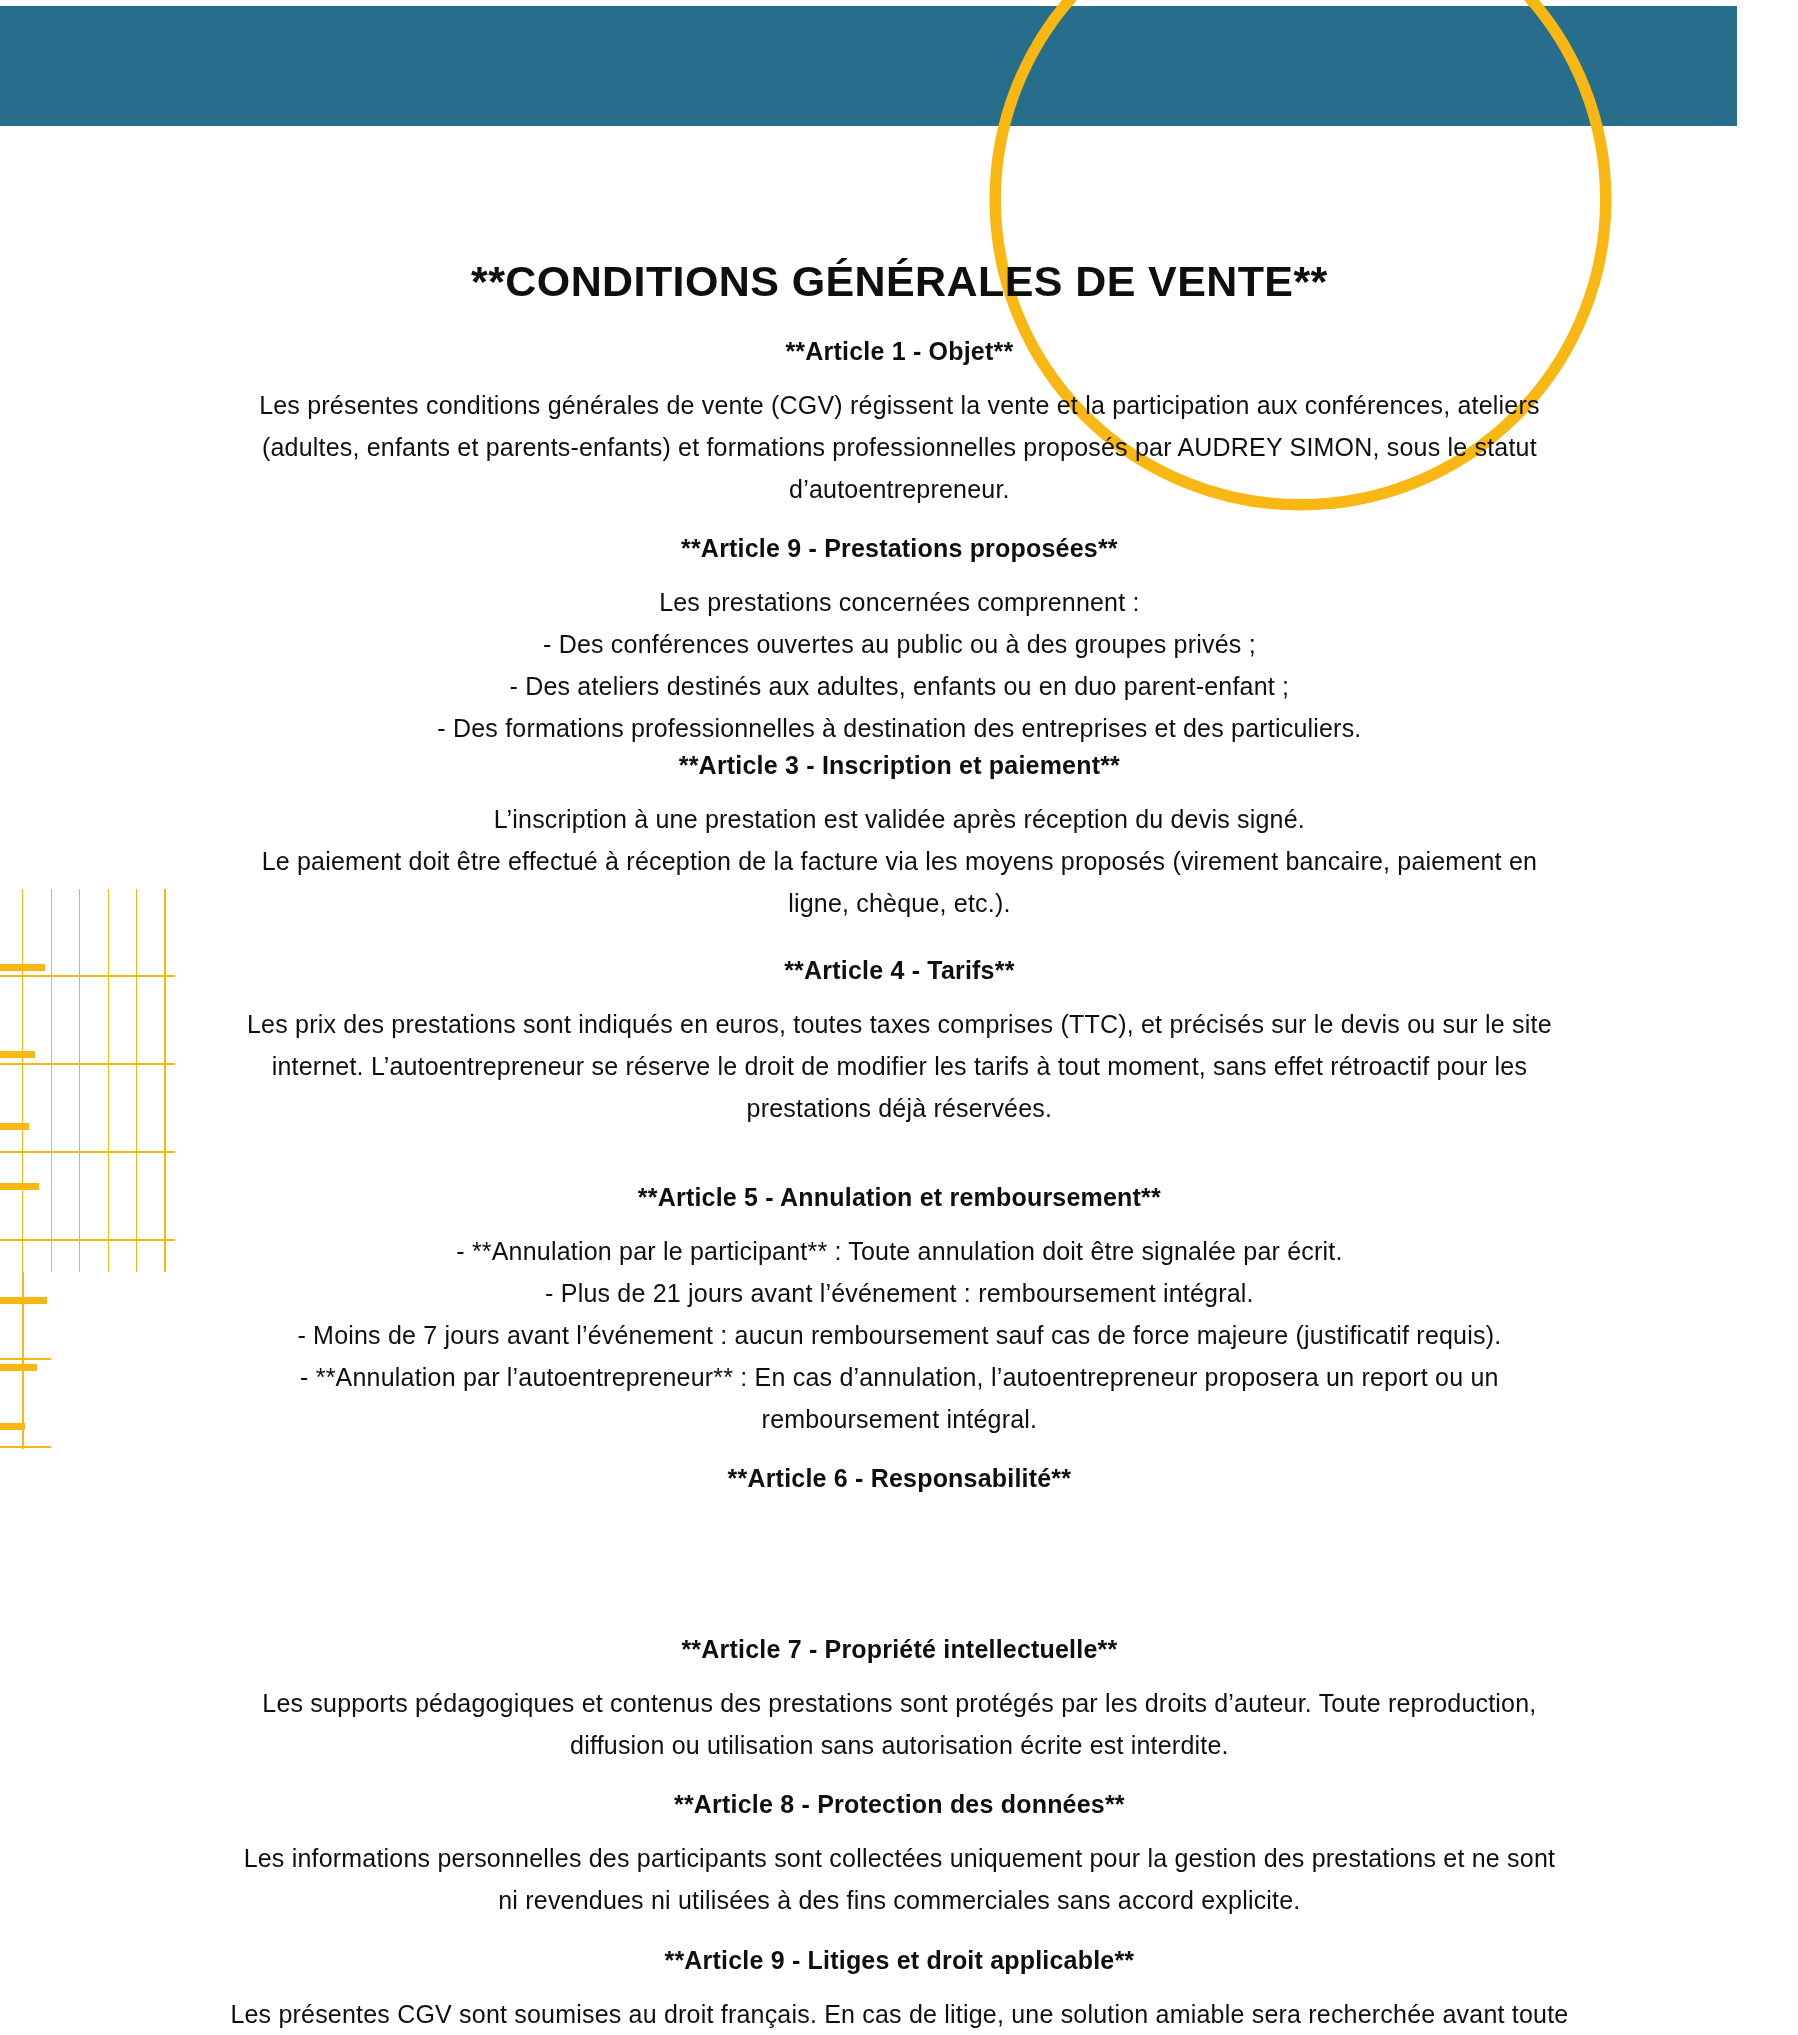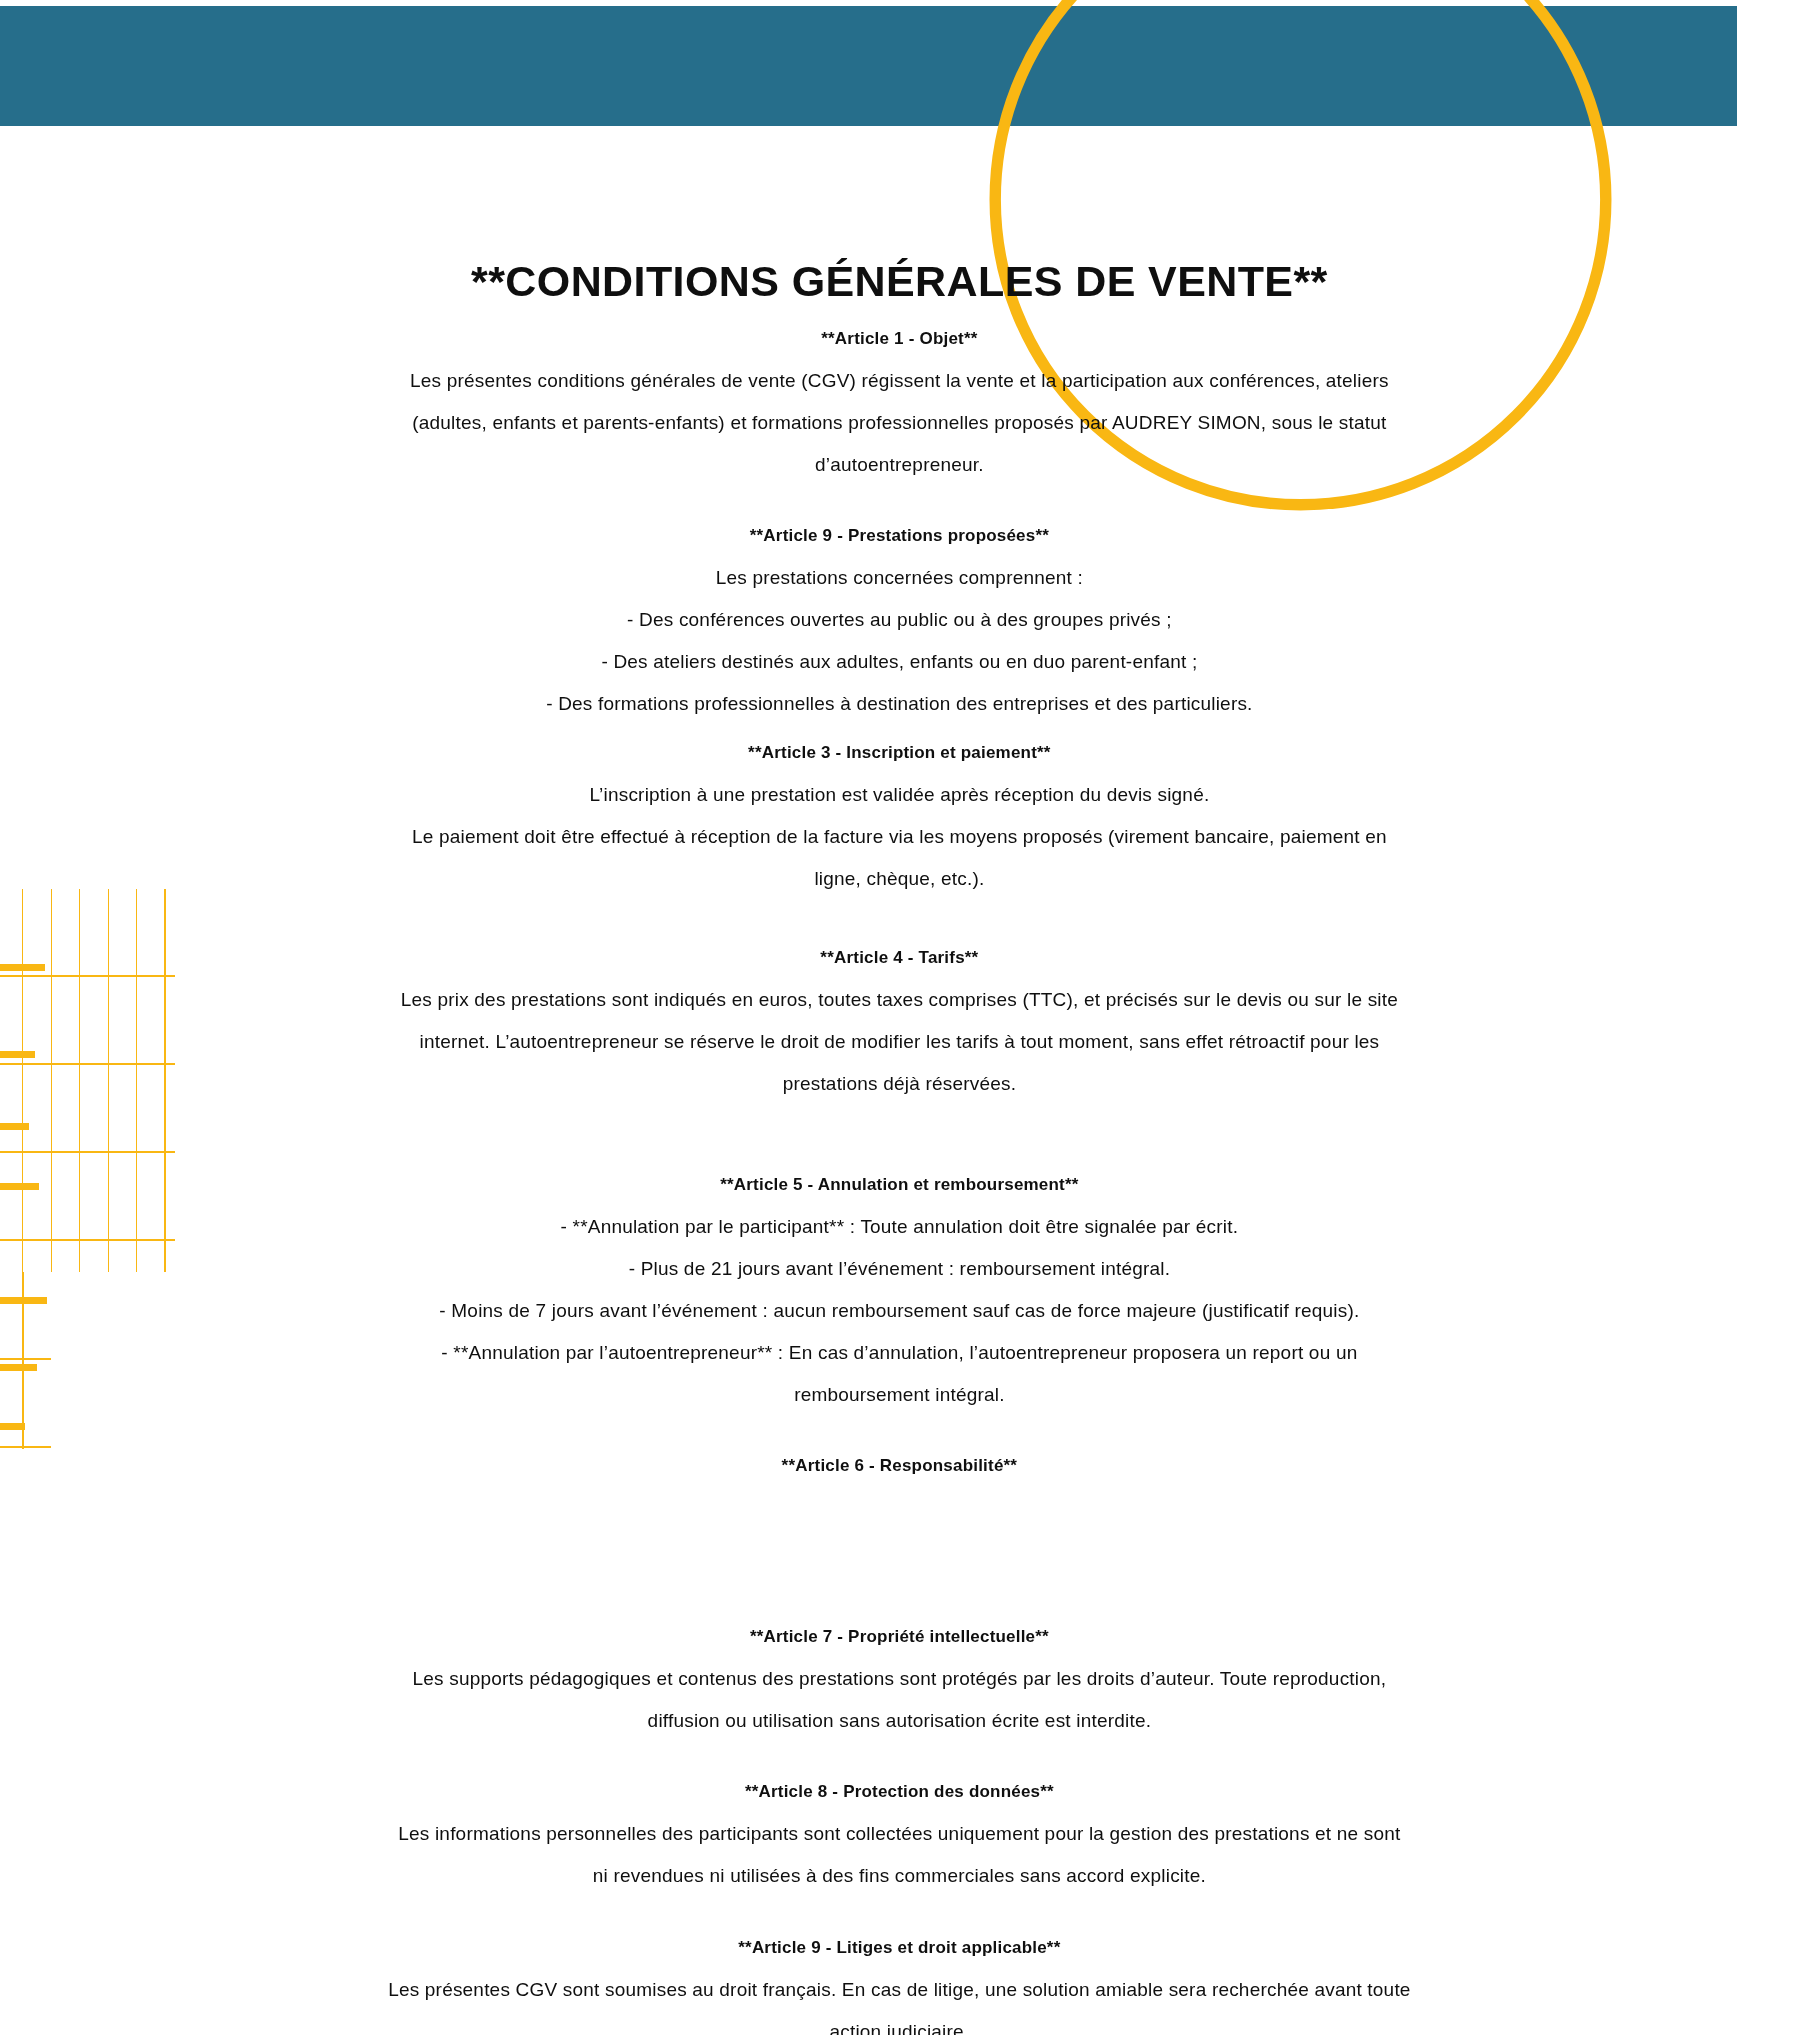--- a/index.html
+++ b/index.html
@@ -27,24 +27,24 @@
   .grid-a{left:-4.9px; top:889px; width:180px; height:383px;}
   .grid-b{left:-4.9px; top:1272px; width:56px; height:177px;}
   .grid-dash{position:absolute; height:6.5px; background:var(--yellow,#f9b713);}
   
   .doc-title{
     position:absolute; left:24.4px; top:228px; width:1750px;
     font-size:43px; font-weight:700; text-align:center; letter-spacing:0.4px;
   }
   .article{position:absolute; left:24.4px; width:1750px; text-align:center;}
   .article-heading{
-    margin:0; font-size:17px; font-weight:700; line-height:42px; letter-spacing:0.2px;
+    margin:12px; font-size:25px; font-weight:700; line-height:42px; letter-spacing:0.2px;
   }
   .article-body{
-    margin:0; font-size:19px; font-weight:400; line-height:42px; letter-spacing:0.2px;
+    margin:0; font-size:25px; font-weight:400; line-height:42px; letter-spacing:0.2px;
     white-space:pre-line;
   }
 </style>
 </head>
 <body>
 
 <div class="page" style="--teal: #266e8b; --yellow: #f9b713; color: rgb(15, 15, 15);">
 
   <div class="header-band"></div>
   <svg class="ring-svg" viewBox="0 0 1560 1560">

